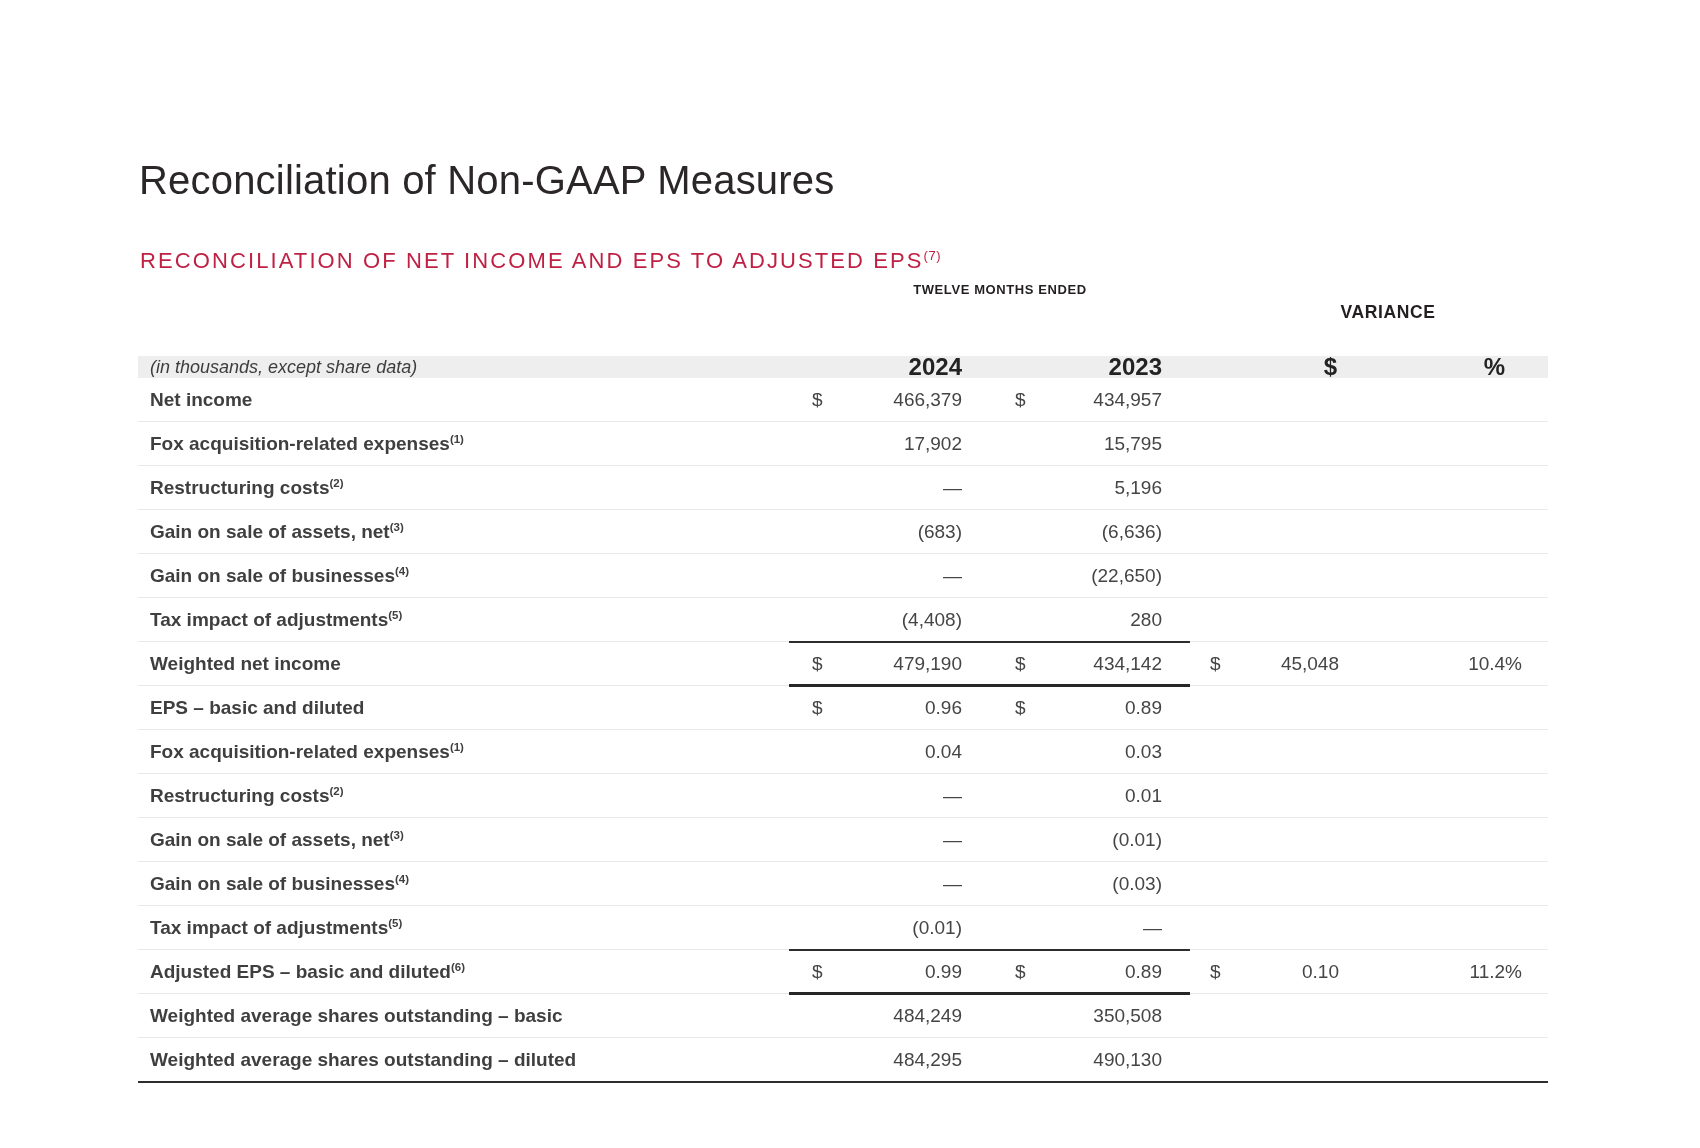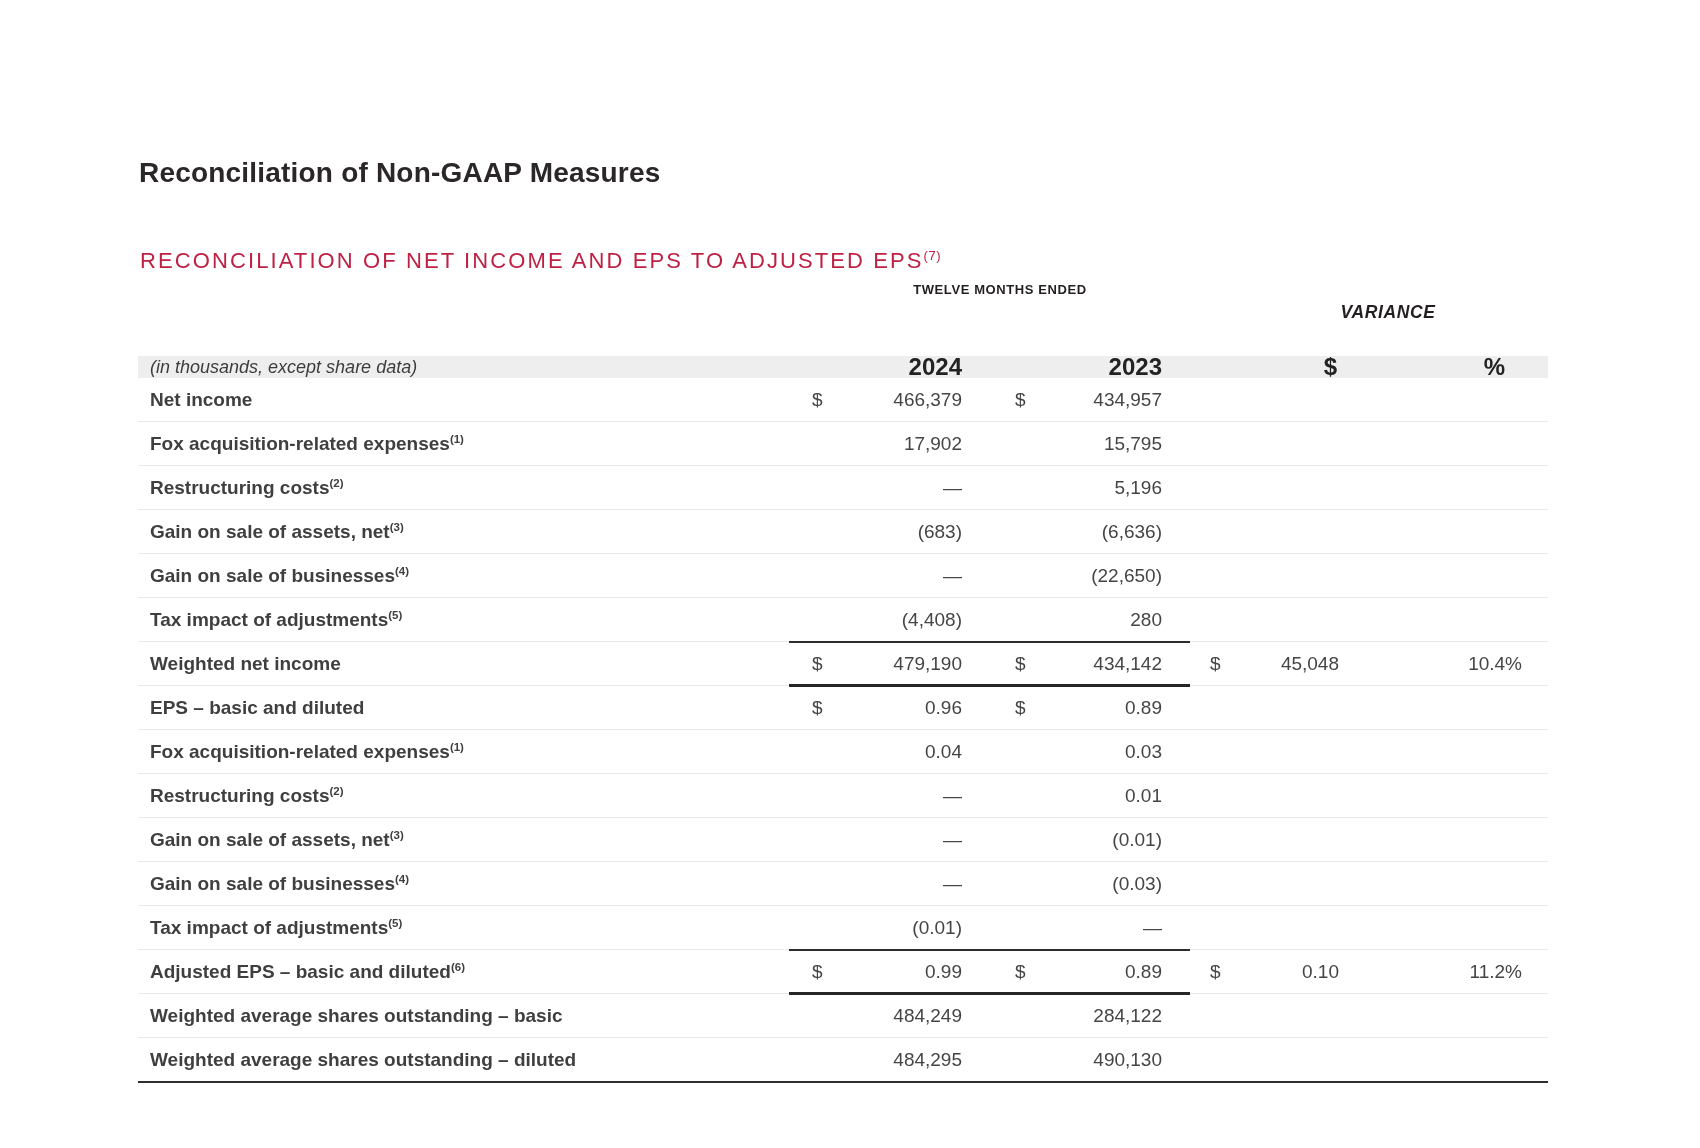--- a/index.html
+++ b/index.html
@@ -8,22 +8,22 @@
     width:1700px;
     height:1148px;
     background:#ffffff;
     font-family:"Liberation Sans", sans-serif;
     overflow:hidden;
   }
   .title{
     position:absolute;
     left:139px;
     top:158px;
-    font-size:28px;
-    font-weight:700;
+    font-size:40px;
+    font-weight:400;
     color:#2b2627;
     letter-spacing:0.2px;
     line-height:1.1;
   }
   .subtitle{
     position:absolute;
     left:140px;
     top:249px;
     font-size:22px;
     font-weight:500;
@@ -48,21 +48,20 @@
     position:absolute;
     left:1288px;
     top:301px;
     width:200px;
     text-align:center;
     font-size:17.5px;
     font-weight:700;
     color:#231f20;
     letter-spacing:0.6px;
     line-height:22px;
-    font-style:italic;
   }
   .nctable{
     position:absolute;
     left:138px;
     top:356px;
     width:1410px;
     border-bottom:2px solid #2e2e2e;
   }
   .band{
     position:relative;
@@ -216,21 +215,21 @@
           <span class="cell v1">0.99</span>
           <span class="cell d2">$</span>
           <span class="cell v2">0.89</span>
           <span class="cell d3">$</span>
           <span class="cell v3">0.10</span>
           <span class="cell v4">11.2%</span>
         </div>
         <div class="row">
           <span class="cell lbl">Weighted average shares outstanding – basic</span>
           <span class="cell v1">484,249</span>
-          <span class="cell v2">284,122</span>
+          <span class="cell v2">350,508</span>
         </div>
         <div class="row">
           <span class="cell lbl">Weighted average shares outstanding – diluted</span>
           <span class="cell v1">484,295</span>
           <span class="cell v2">490,130</span>
         </div>
       </div>
   </div>
 
 </div>

